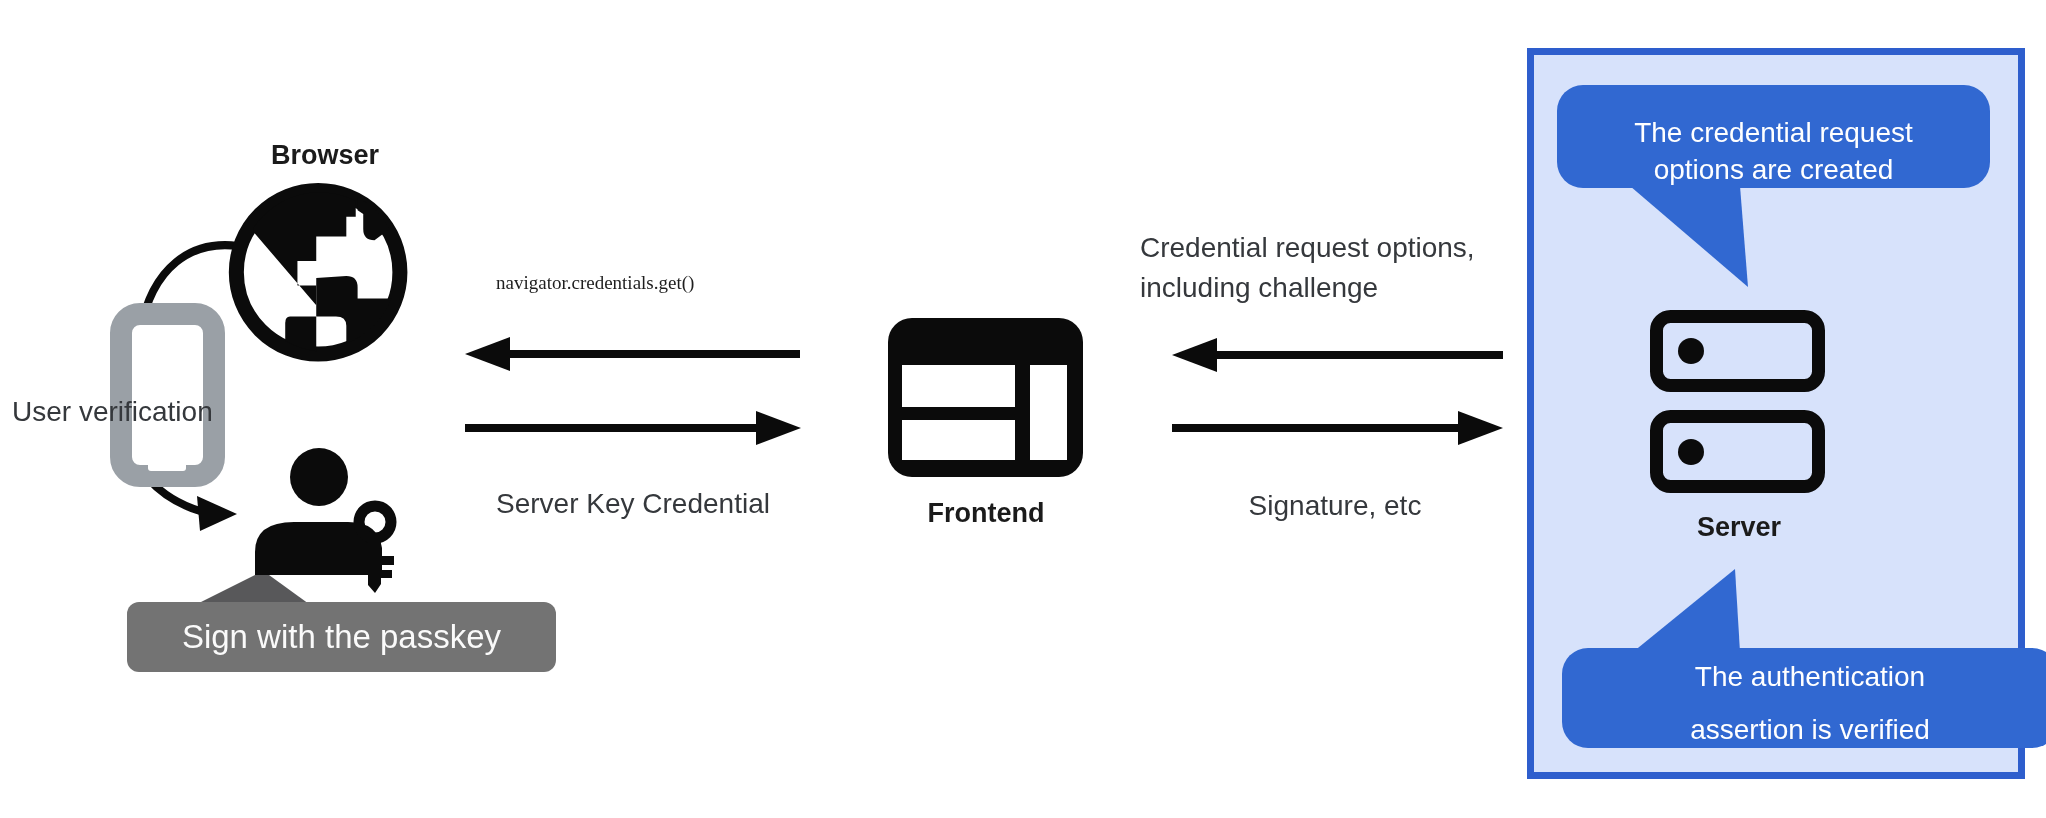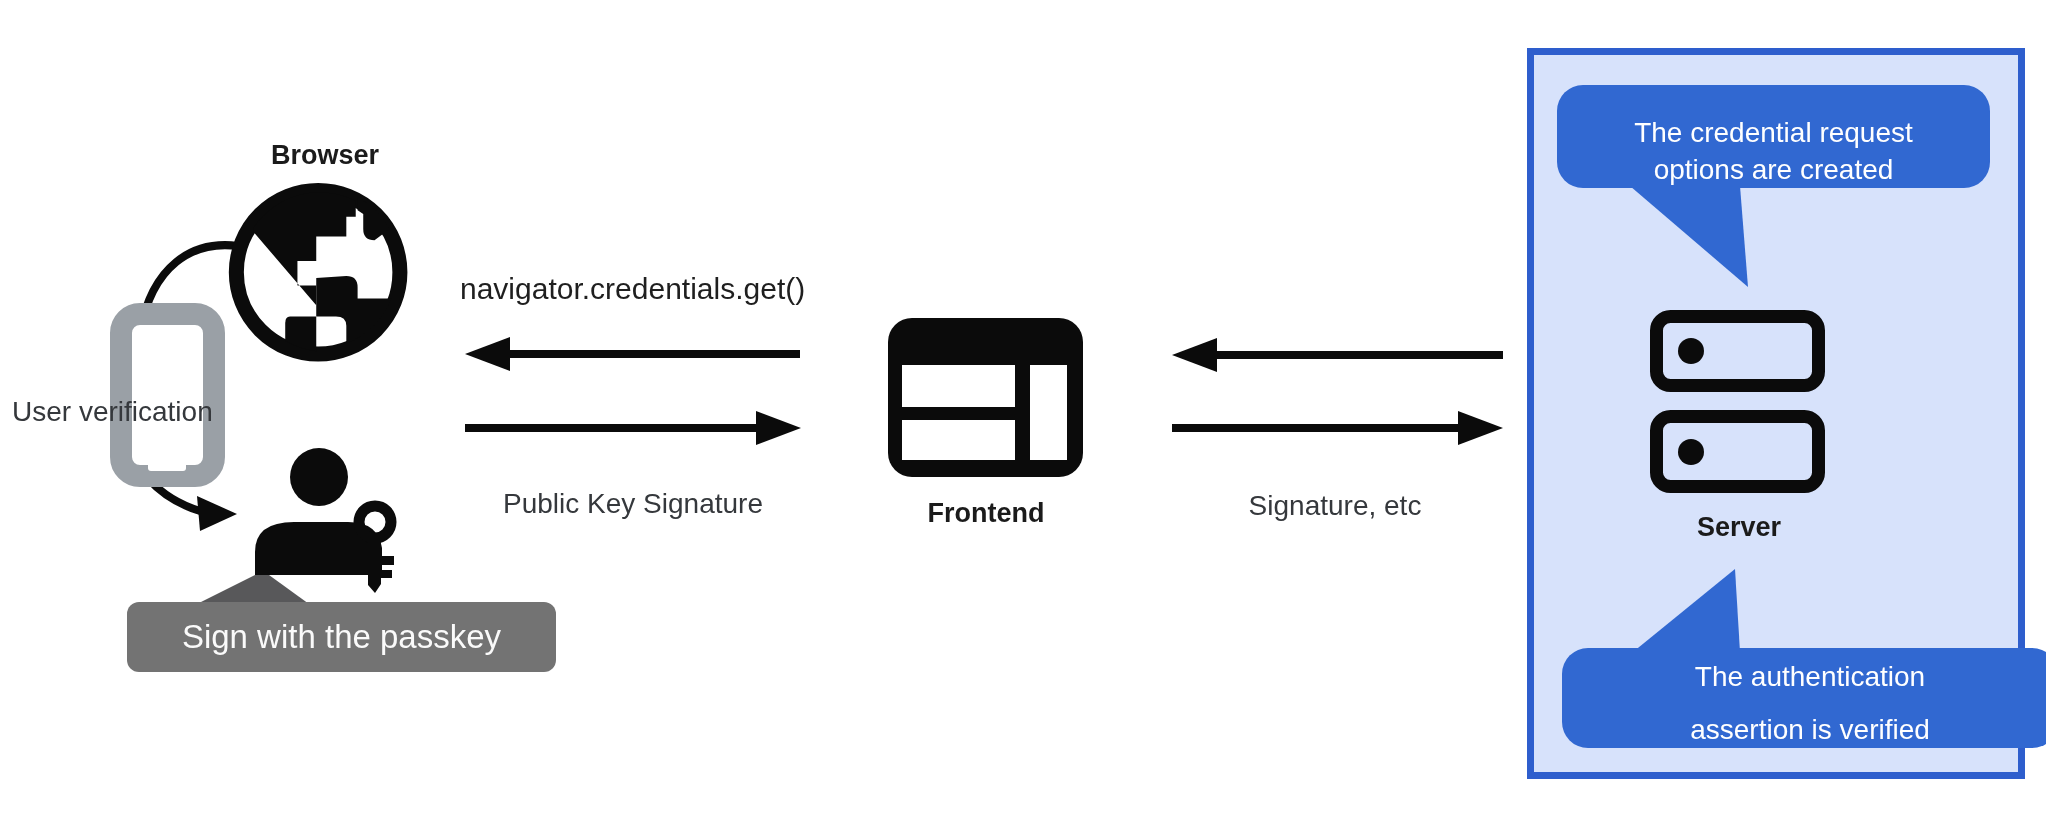--- a/index.html
+++ b/index.html
@@ -3,21 +3,21 @@
 <meta charset="utf-8">
 <style>
   html,body{margin:0;padding:0;background:#ffffff;}
   .canvas{
     position:relative;width:2046px;height:818px;background:#ffffff;
     font-family:"Liberation Sans",sans-serif;overflow:hidden;color:#202124;
   }
   .abs{position:absolute;}
   .icon-label{font-weight:700;font-size:27px;color:#1b1b1b;text-align:center;}
   .flow-label{font-size:28px;color:#35383c;}
-  .code-label{font-family:Liberation Sans, sans-serif;font-size:30px;color:#1f1f1f;white-space:nowrap;}
+  .code-label{font-family:Liberation Serif, serif;font-size:19px;color:#1f1f1f;white-space:nowrap;margin-left:36px;}
   .center{text-align:center;}
   
   .server-panel{
     left:1527px;top:48px;width:498px;height:731px;box-sizing:border-box;
     border:7px solid #2e5ecd;background:#d7e2fb;
   }
   .callout{
     background:#3168d1;border-radius:26px;color:#ffffff;
     font-size:28px;line-height:37px;text-align:center;
     display:flex;flex-direction:column;justify-content:flex-end;
@@ -104,30 +104,34 @@
     <circle cx="69" cy="33" r="29" fill="#0b0b0b"></circle>
     <path fill="#0b0b0b" d="M5 131 L5 108 Q5 78 44 78 L98 78 Q128 78 132 104 L132 131 Z"></path>
     <g>
       <circle cx="125" cy="78" r="16" fill="none" stroke="#0b0b0b" stroke-width="11"></circle>
       <path fill="#0b0b0b" d="M118 93 L131 93 L131 112 L144 112 L144 121 L131 121 L131 126 L142 126 L142 134 L131 134 L131 140 L125 149 L118 141 Z"></path>
     </g>
   </svg>
 
   <div class="abs code-label" style="left:460px;top:272px;">navigator.credentials.get()</div>
 
-  <div class="abs flow-label center" style="left:433px;top:488px;width:400px;">Public Key Signature</div>
+  <div class="abs flow-label center" style="left:433px;top:488px;width:400px;">Server Key Credential</div>
 
   <svg class="abs" style="left:888px;top:318px;" width="195" height="159" viewBox="0 0 195 159">
     <rect x="0" y="0" width="195" height="159" rx="24" fill="#0b0b0b"></rect>
     <rect x="14" y="47" width="113" height="42" fill="#ffffff"></rect>
     <rect x="14" y="102" width="113" height="40" fill="#ffffff"></rect>
     <rect x="142" y="47" width="37" height="95" fill="#ffffff"></rect>
   </svg>
   <div class="abs icon-label" style="left:886px;top:498px;width:200px;">Frontend</div>
 
+  <div class="abs flow-label" style="left:1140px;top:228px;line-height:40px;white-space:nowrap;">
+    <div>Credential request options,</div>
+    <div>including challenge</div>
+  </div>
 
   <div class="abs flow-label center" style="left:1235px;top:490px;width:200px;">Signature, etc</div>
 
   <div class="abs callout callout-top">
     <div>The credential request</div>
     <div>options are created</div>
   </div>
 
   <svg class="abs" style="left:1644px;top:304px;" width="187" height="197" viewBox="0 0 187 197">
     <rect x="12.5" y="12.5" width="162" height="69" rx="14" fill="none" stroke="#0b0b0b" stroke-width="13"></rect>

